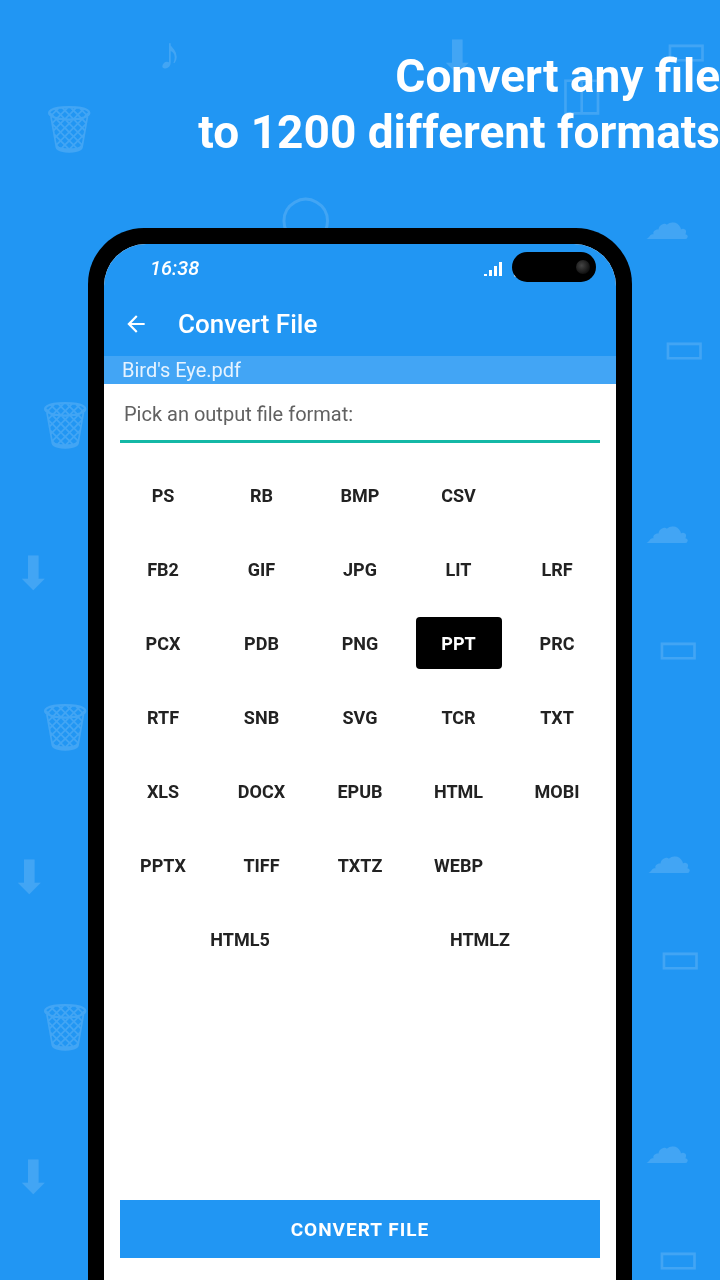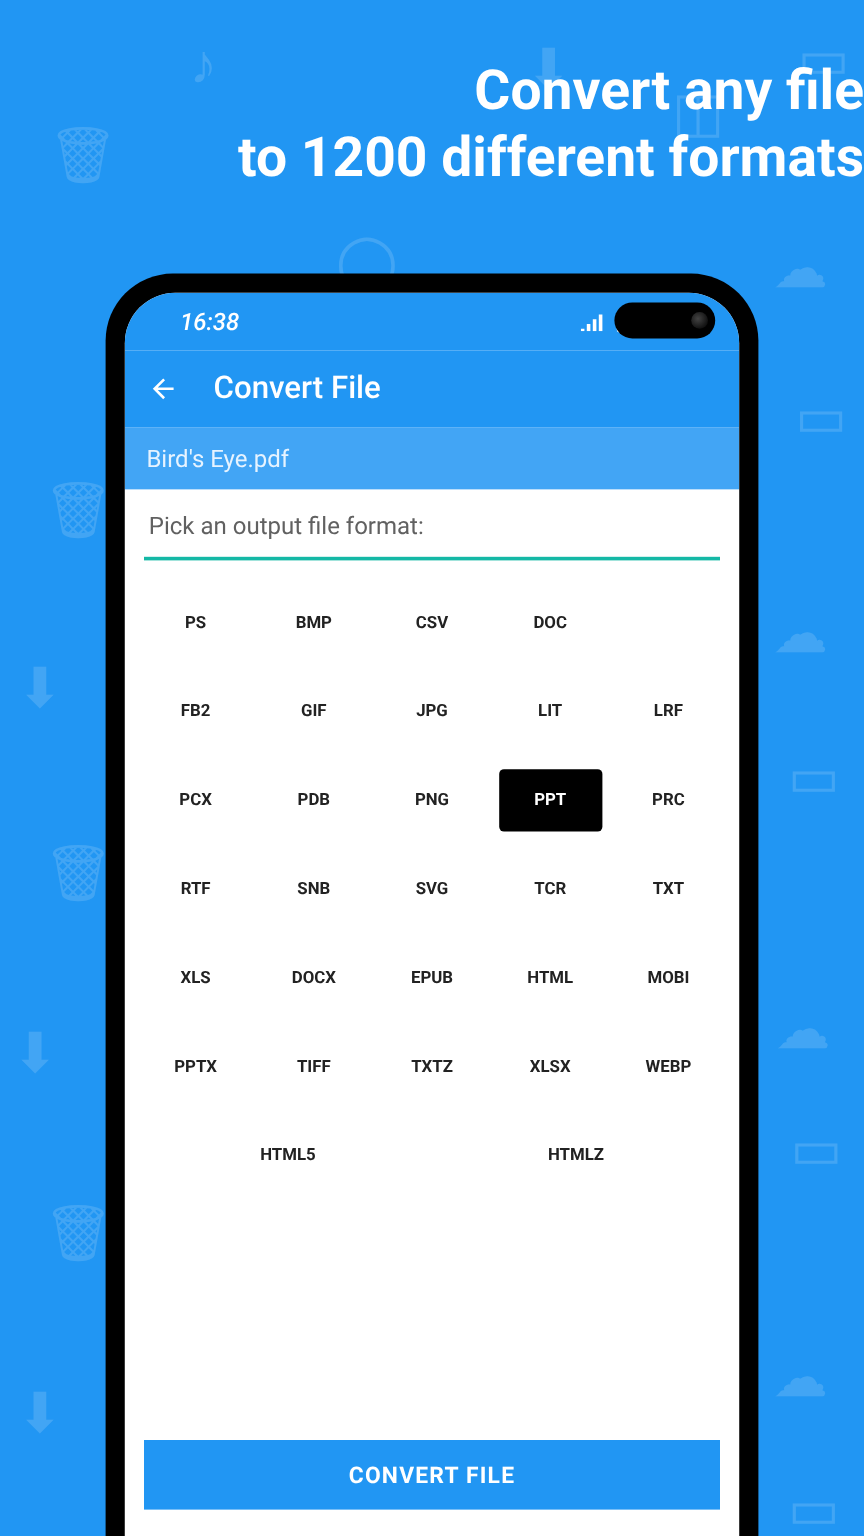--- a/index.html
+++ b/index.html
@@ -88,21 +88,21 @@
   color: #fff;
   display: flex;
   align-items: center;
   padding: 0 18px;
   gap: 28px;
 }
 .appbar .back { width: 28px; height: 28px; display:flex;align-items:center;justify-content:center; cursor:pointer; }
 .appbar .title { font-size: 26px; font-weight: 500; }
 
 .filebar {
-  height: 52px;
+  height: 28px;
   background: #42a5f5;
   color: #e6f3ff;
   display: flex;
   align-items: center;
   padding: 0 18px;
   font-size: 20px;
 }
 
 .content {
   flex: 1;
@@ -139,21 +139,21 @@
   grid-template-columns: 1fr 1fr;
   width: 100%;
 }
 .row2 .fmt { justify-self: center; }
 
 .fmt {
   height: 52px;
   display: flex;
   align-items: center;
   justify-content: center;
-  font-size: 14px;
+  font-size: 18px;
   font-weight: 700;
   color: #222;
   border-radius: 4px;
   cursor: pointer;
   padding: 0 10px;
   min-width: 82px;
 }
 .fmt.selected {
   background: #000000;
   color: #fff;
@@ -246,23 +246,23 @@
       <div class="content">
 
         <div class="picker-label-row">
           <span class="picker-label">Pick an output file format:</span>
         </div>
 
         <div class="formats-wrap">
 
           <div class="row5">
             <div class="fmt">PS</div>
+            <div class="fmt">RB</div>
             <div class="fmt">BMP</div>
             <div class="fmt">CSV</div>
-            <div class="fmt">DOC</div>
           </div>
 
           <div class="row5">
             <div class="fmt">FB2</div>
             <div class="fmt">GIF</div>
             <div class="fmt">JPG</div>
             <div class="fmt">LIT</div>
             <div class="fmt">LRF</div>
           </div>
 
@@ -287,21 +287,20 @@
             <div class="fmt">DOCX</div>
             <div class="fmt">EPUB</div>
             <div class="fmt">HTML</div>
             <div class="fmt">MOBI</div>
           </div>
 
           <div class="row5">
             <div class="fmt">PPTX</div>
             <div class="fmt">TIFF</div>
             <div class="fmt">TXTZ</div>
-            <div class="fmt">XLSX</div>
             <div class="fmt">WEBP</div>
           </div>
 
           <div class="row2">
             <div class="fmt">HTML5</div>
             <div class="fmt">HTMLZ</div>
           </div>
 
 
         </div>

